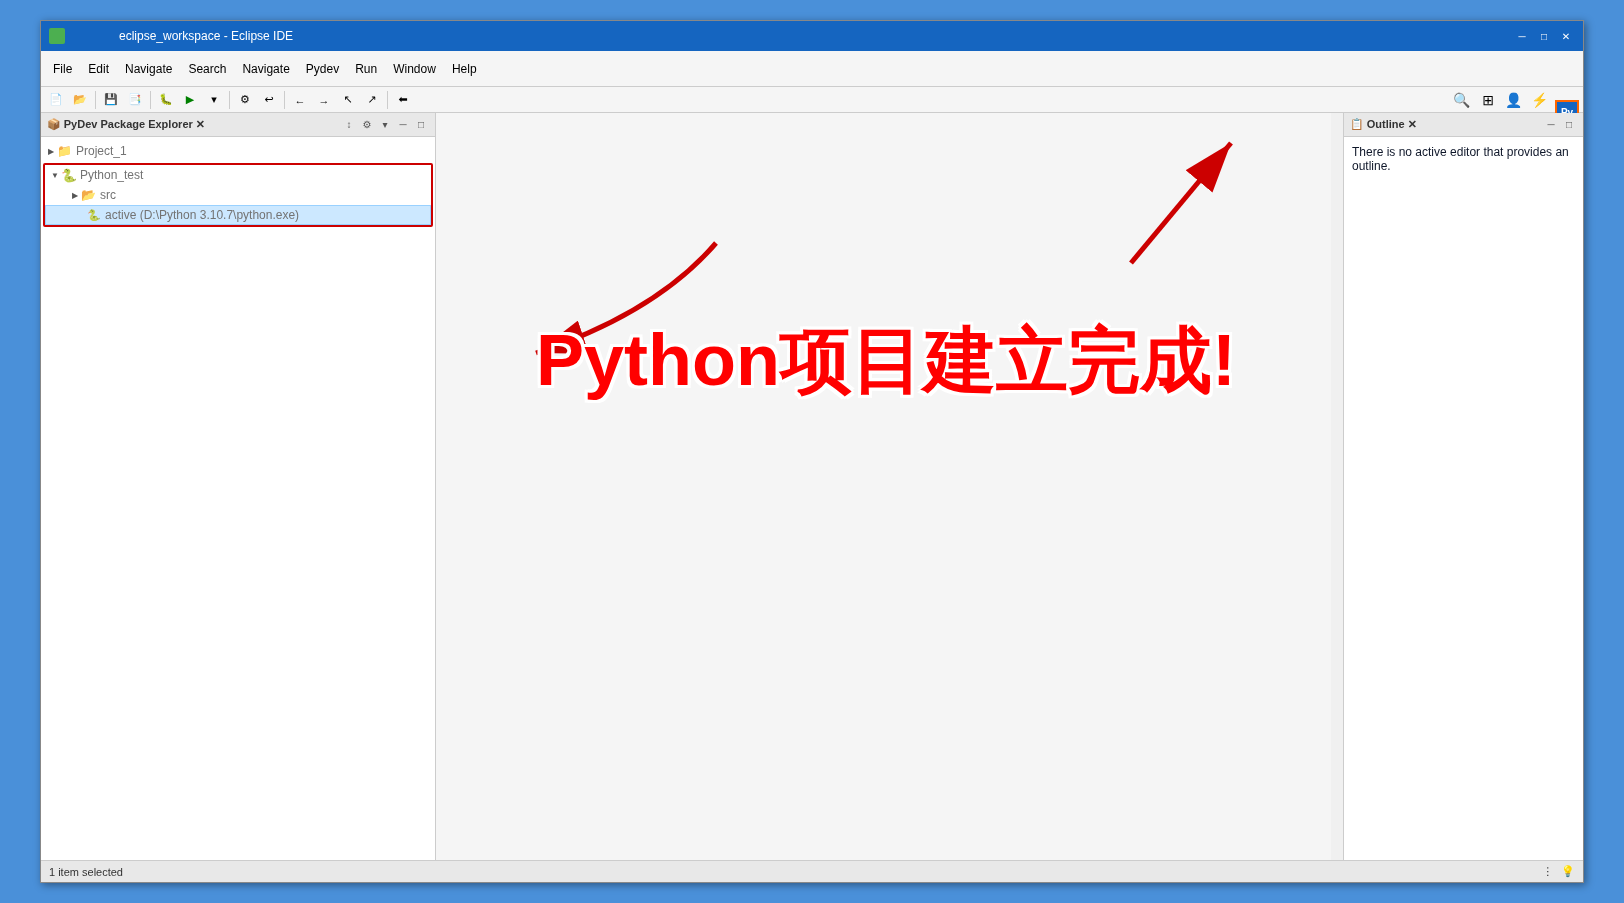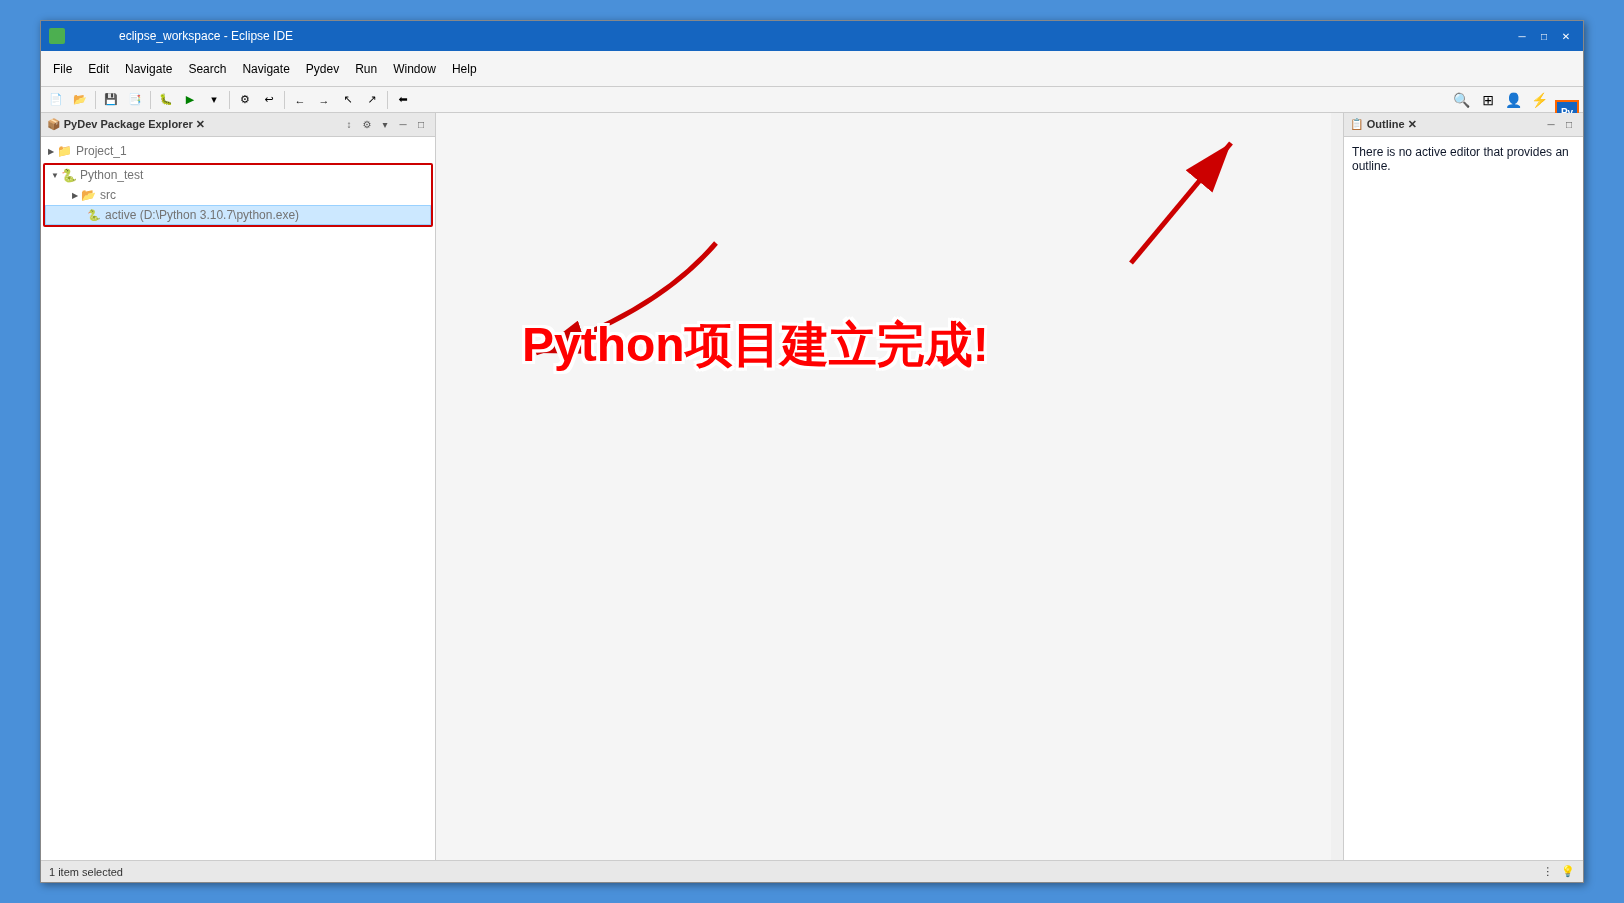--- a/index.html
+++ b/index.html
@@ -244,22 +244,22 @@
     
     .annotation-overlay {
       position: absolute;
       top: 0; left: 0; right: 0; bottom: 0;
       pointer-events: none;
     }
 
     .annotation-text {
       position: absolute;
       top: 200px;
-      left: 86px;
-      font-size: 48px;
+      left: 100px;
+      font-size: 72px;
       font-weight: 900;
       color: #ff0000;
       text-shadow: 
         3px 3px 0 white,
         -3px -3px 0 white,
         3px -3px 0 white,
         -3px 3px 0 white,
         0 3px 0 white,
         0 -3px 0 white,
         3px 0 0 white,

